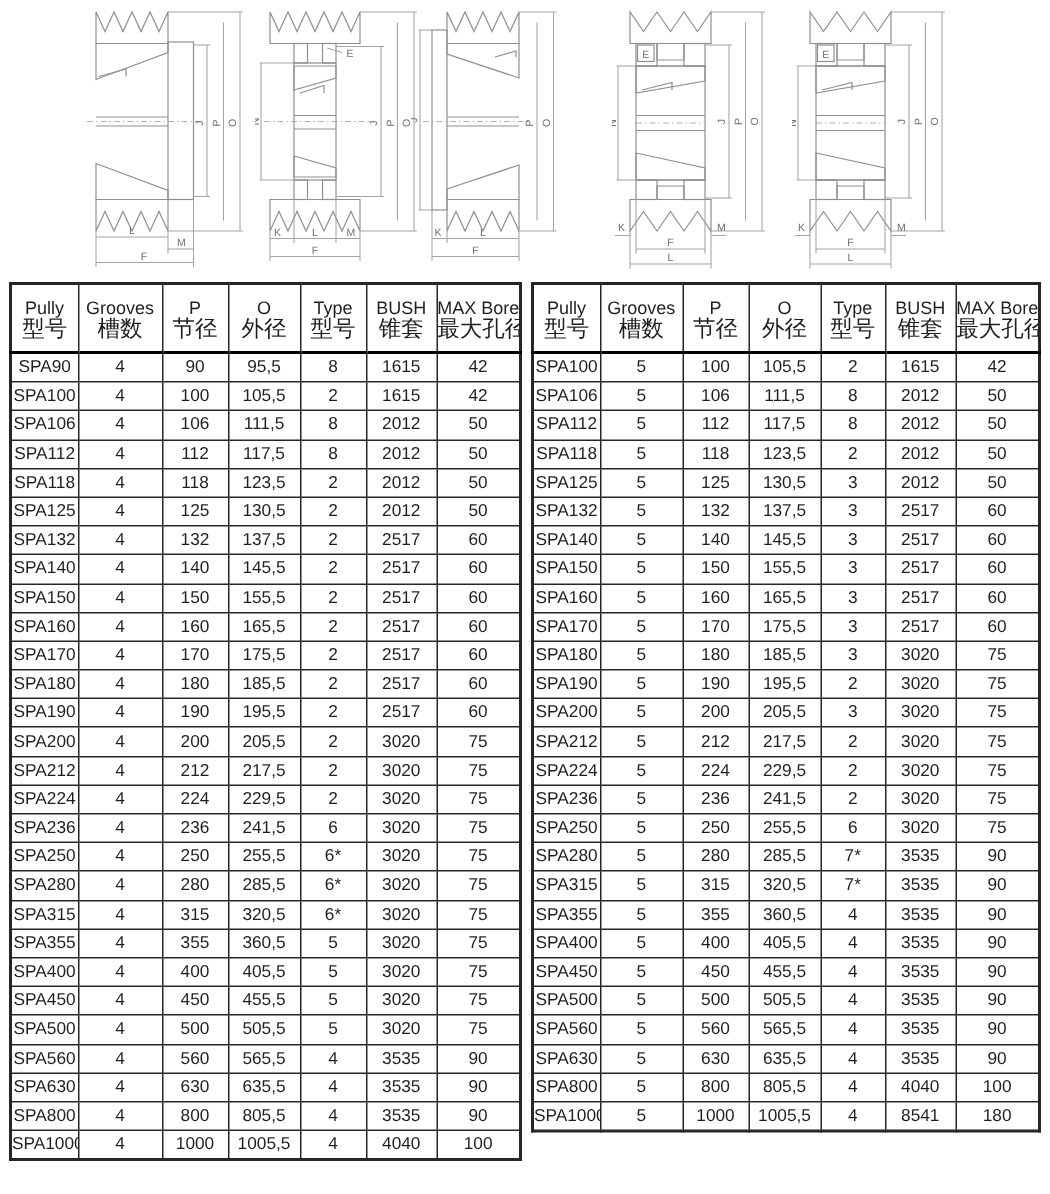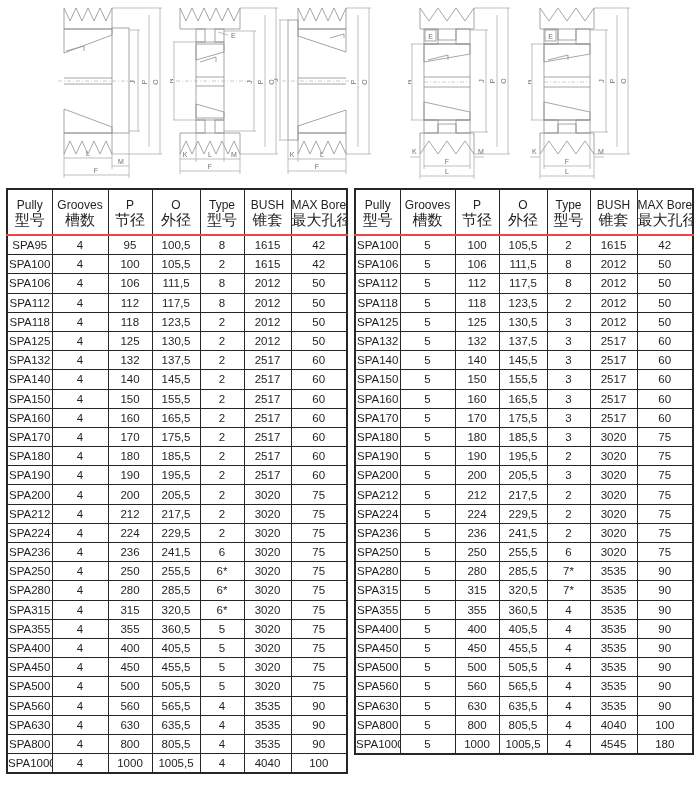--- a/index.html
+++ b/index.html
@@ -14,21 +14,21 @@
   table.spec {
     position:absolute; top:188px; border-collapse:collapse; table-layout:fixed;
     background:#fff; border:2px solid #262626; color:#1f1f1f;
   }
   #t0{left:6px;  width:340px}
   #t1{left:354px; width:338px}
   table.spec th, table.spec td {
     border:1px solid #262626; text-align:center; padding:0;
     overflow:hidden; white-space:nowrap;
   }
-  table.spec thead th { height:44px; font-weight:400; border-bottom:2px solid #ef4444; }
+  table.spec thead th { height:44px; font-weight:400; border-bottom:2px solid #000000; }
   th .en { font-size:12px; line-height:15px; display:block; }
   th .zh { font-size:15px; line-height:14px; display:block; }
   table.spec tbody td { height:18.2px; font-size:11.5px; }
 
   svg text { font-family:"Liberation Sans", sans-serif; font-size:7px; fill:#6f6f6f; }
   .geo  { stroke:#8f8f8f; stroke-width:0.8; fill:none; }
   .dim  { stroke:#a3a3a3; stroke-width:0.7; fill:none; }
   .axis { stroke:#a8a8a8; stroke-width:0.6; stroke-dasharray:4 2 1 2; fill:none; }
 </style>
 </head>
@@ -305,24 +305,24 @@
           <span class="zh">锥套</span>
         </th>
         <th>
           <span class="en">MAX Bore</span>
           <span class="zh">最大孔径</span>
         </th>
       </tr>
     </thead>
   <tbody>
       <tr>
-        <td>SPA95</td>
-        <td>4</td>
-        <td>95</td>
-        <td>100,5</td>
+        <td>SPA90</td>
+        <td>4</td>
+        <td>90</td>
+        <td>95,5</td>
         <td>8</td>
         <td>1615</td>
         <td>42</td>
       </tr>
       <tr>
         <td>SPA100</td>
         <td>4</td>
         <td>100</td>
         <td>105,5</td>
         <td>2</td>
@@ -842,17 +842,17 @@
         <td>4</td>
         <td>4040</td>
         <td>100</td>
       </tr>
       <tr>
         <td>SPA1000</td>
         <td>5</td>
         <td>1000</td>
         <td>1005,5</td>
         <td>4</td>
-        <td>4545</td>
+        <td>8541</td>
         <td>180</td>
       </tr>
     </tbody>
 </table>
 
 </body></html>

